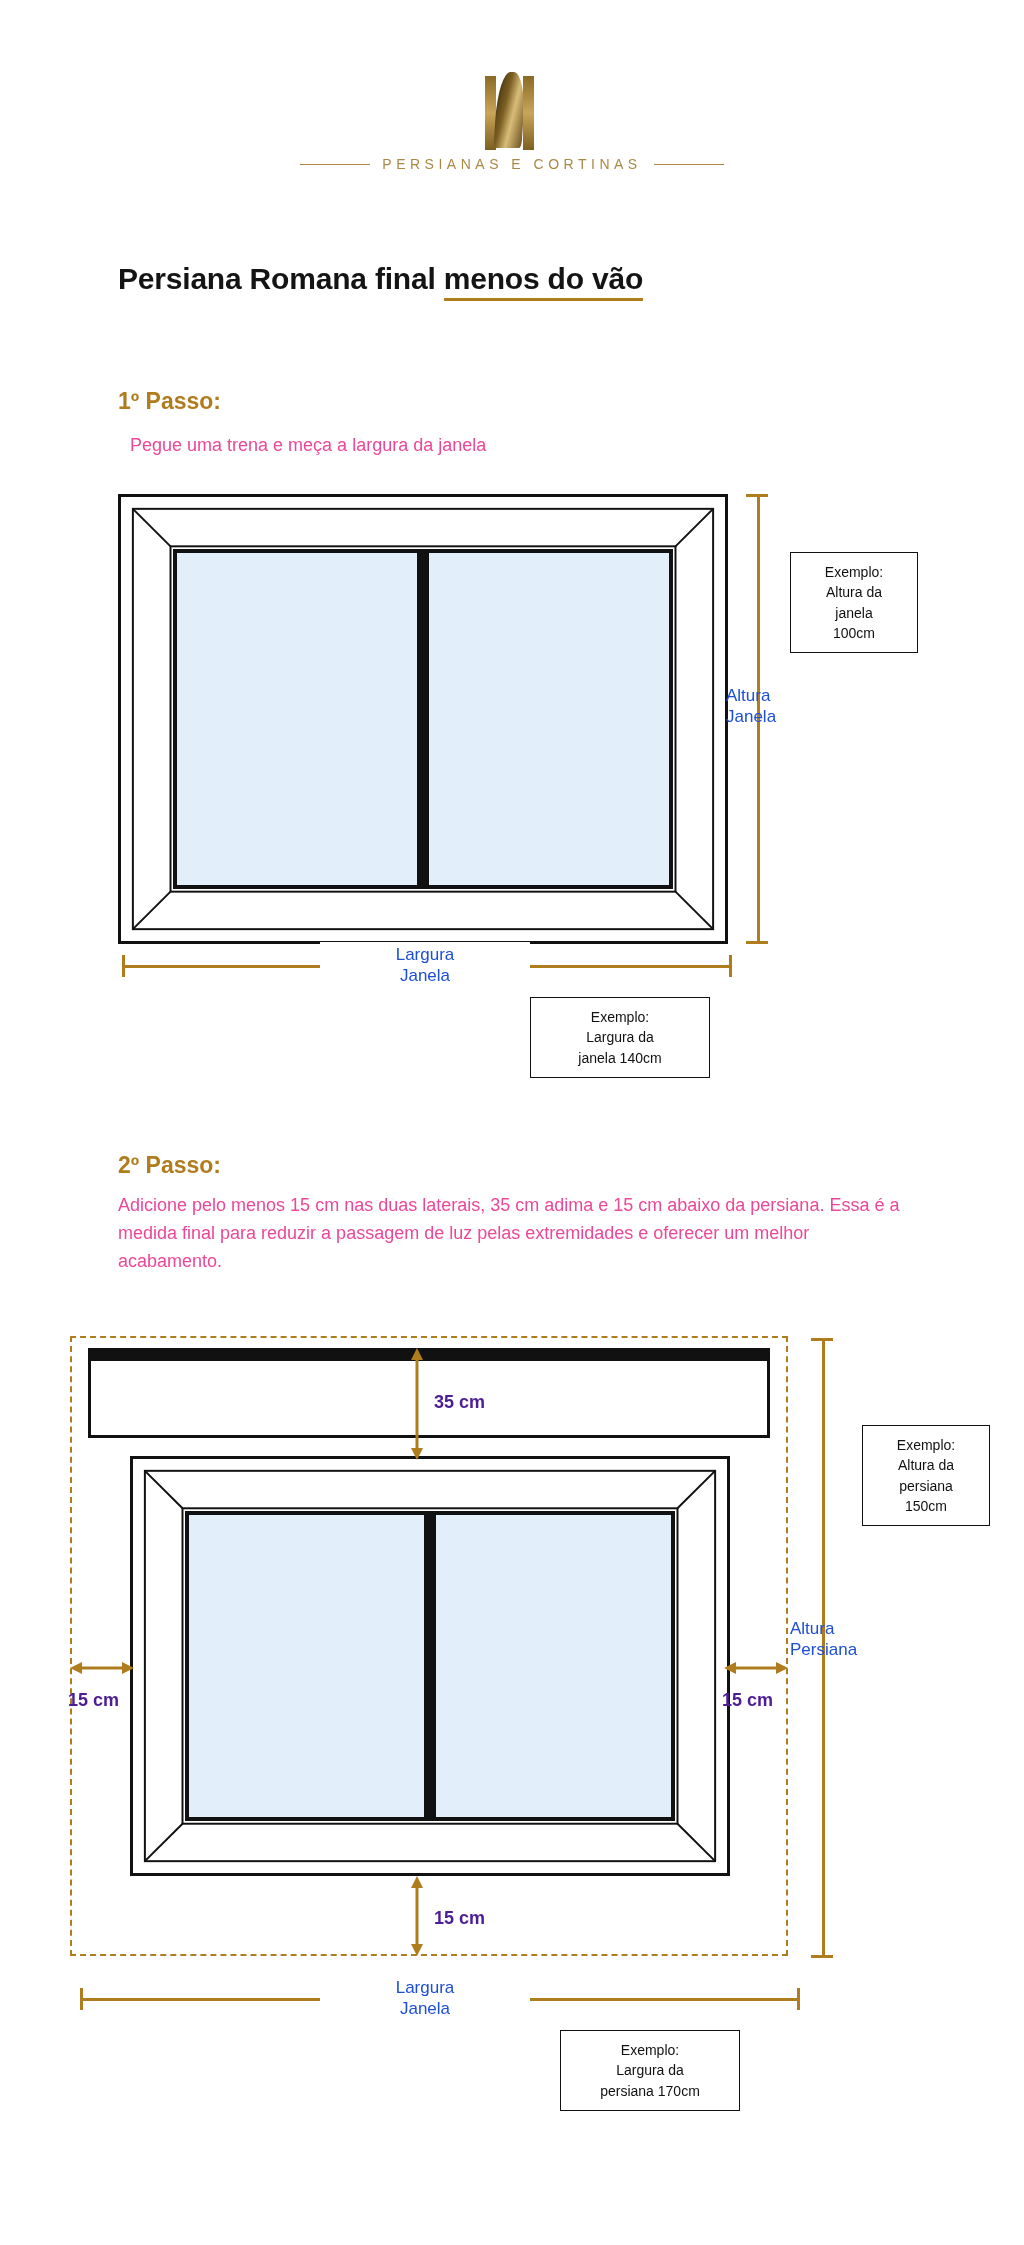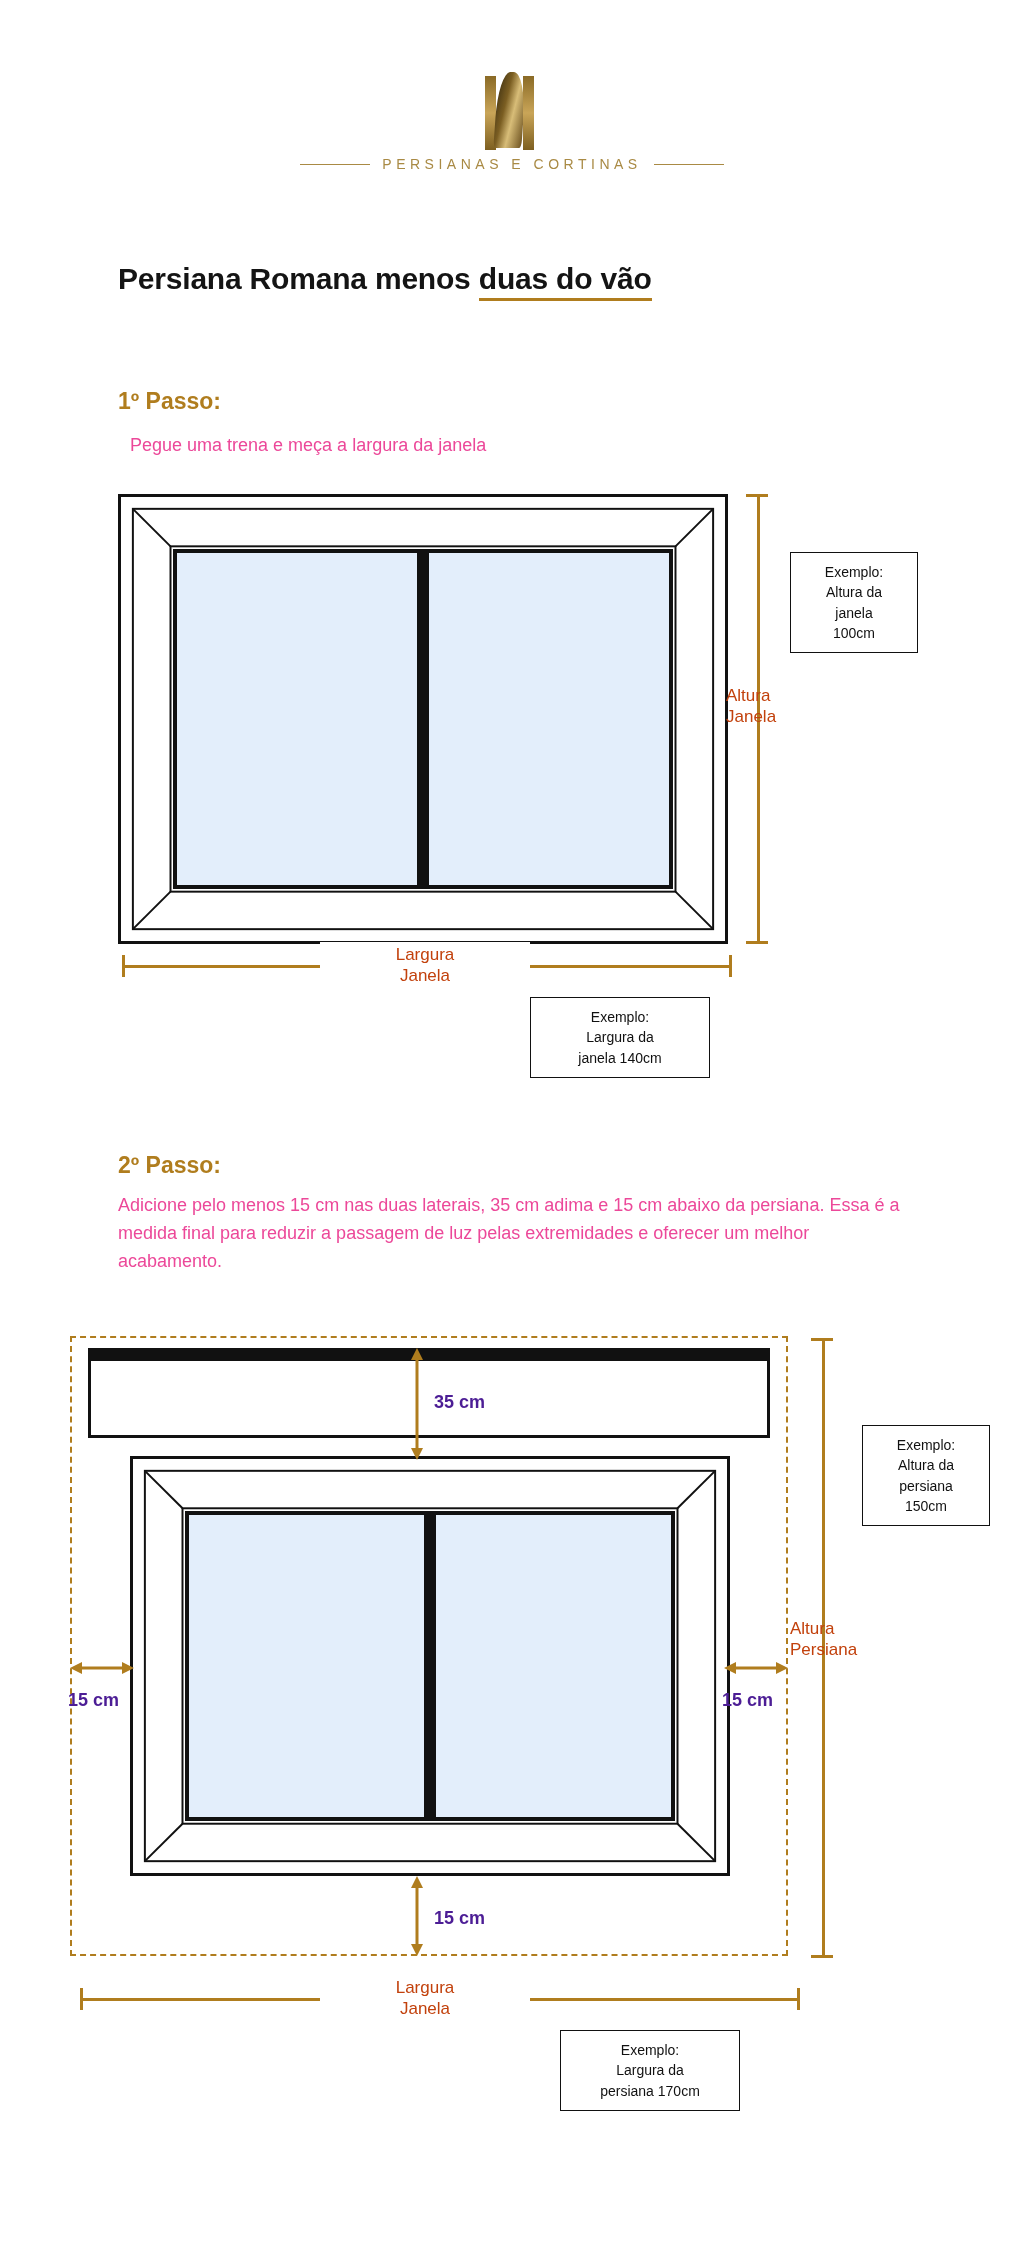--- a/index.html
+++ b/index.html
@@ -119,21 +119,21 @@
   .mline.v { width: 3px; }
   .mline.h { height: 3px; }
   .cap {
     position: absolute;
     background: #b07d1e;
   }
   .cap.h { height: 3px; width: 22px; }
   .cap.v { width: 3px; height: 22px; }
   .mlabel {
     position: absolute;
-    color: #c2410c;
+    color: #1d4ed8;
     font-size: 17px;
     line-height: 1.25;
     text-align: center;
   }
   .callout {
     position: absolute;
     border: 1px solid #111;
     background: #fff;
     color: #111;
     font-size: 14px;
@@ -178,21 +178,21 @@
       </div>
     </div>
     <div class="logo-sub">
       <span class="line"></span>
       <span class="txt">PERSIANAS E CORTINAS</span>
       <span class="line"></span>
     </div>
   </div>
 
   <div class="title">
-    <span>Persiana Romana menos </span><span class="under">duas do vão</span>
+    <span>Persiana Romana final </span><span class="under">menos do vão</span>
   </div>
 
   <div class="step-label" style="top:388px; left:118px;">1º Passo:</div>
   <div class="step-text" style="top:432px; left:130px; width:760px;">Pegue uma trena e meça a largura da janela</div>
 
   <div class="window" style="top:494px; left:118px; width:610px; height:450px;">
     <svg class="bevel-lines" viewBox="0 0 610 450" preserveAspectRatio="none">
       <rect x="12" y="12" width="586" height="426" fill="none" stroke="#111" stroke-width="2"></rect>
       <rect x="50" y="50" width="510" height="350" fill="none" stroke="#111" stroke-width="2"></rect>
       <line x1="12" y1="12" x2="50" y2="50" stroke="#111" stroke-width="2"></line>

